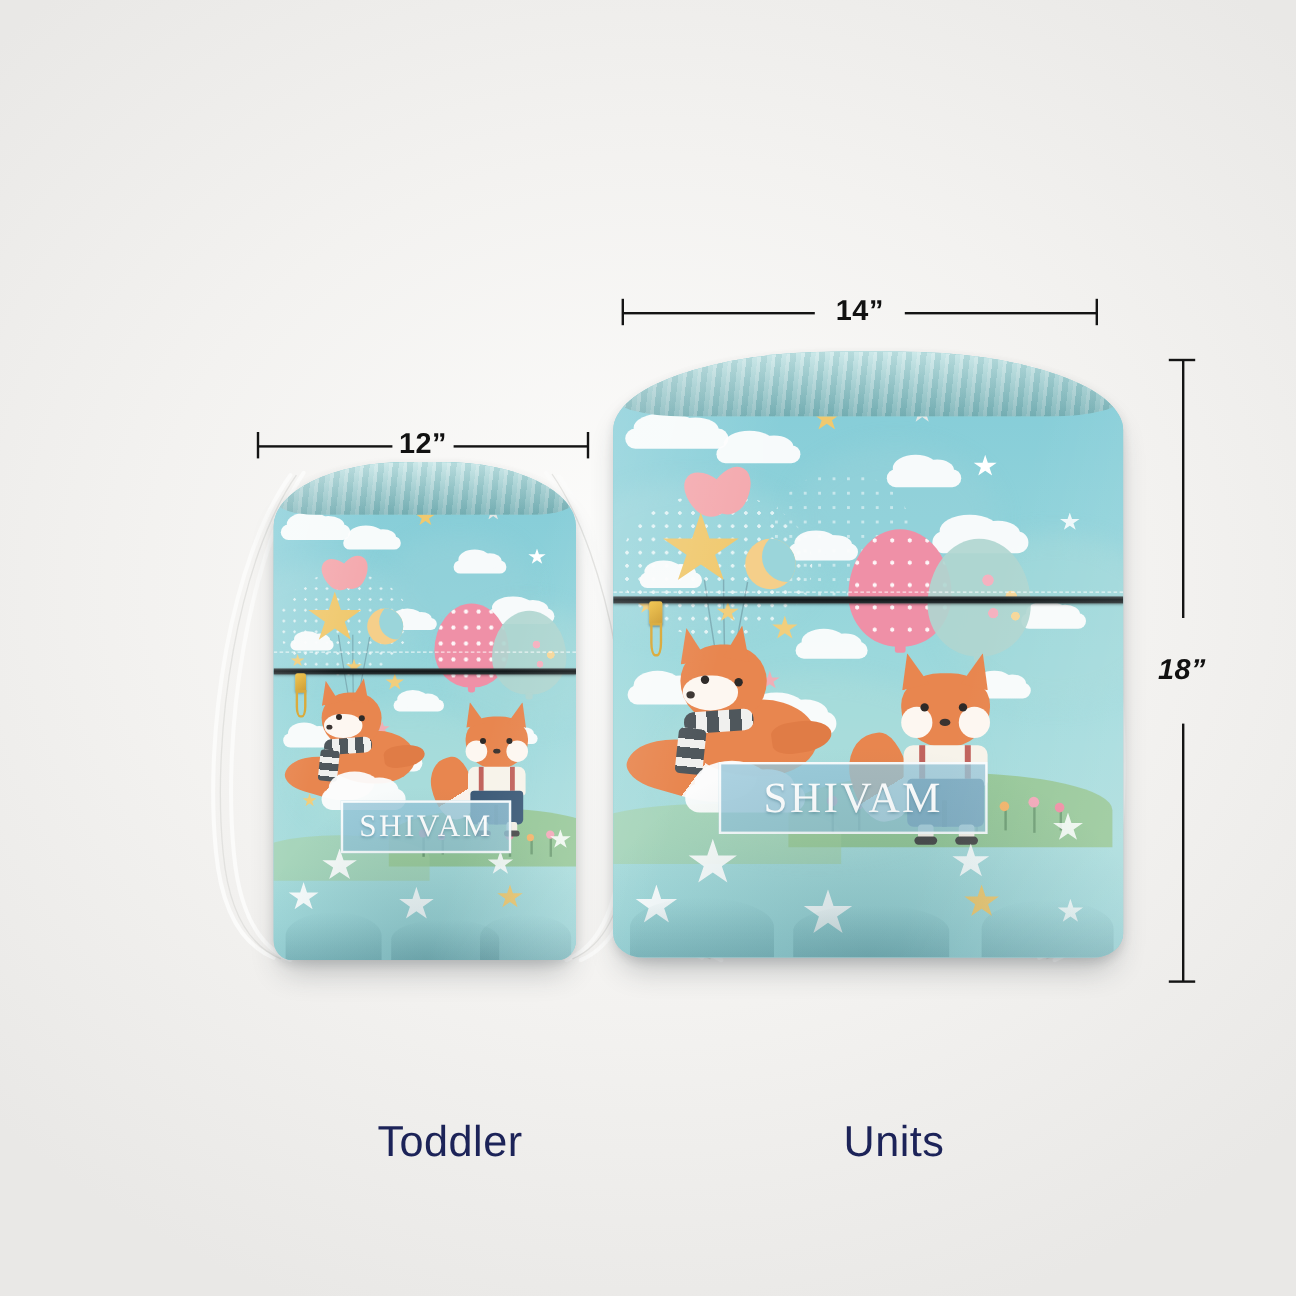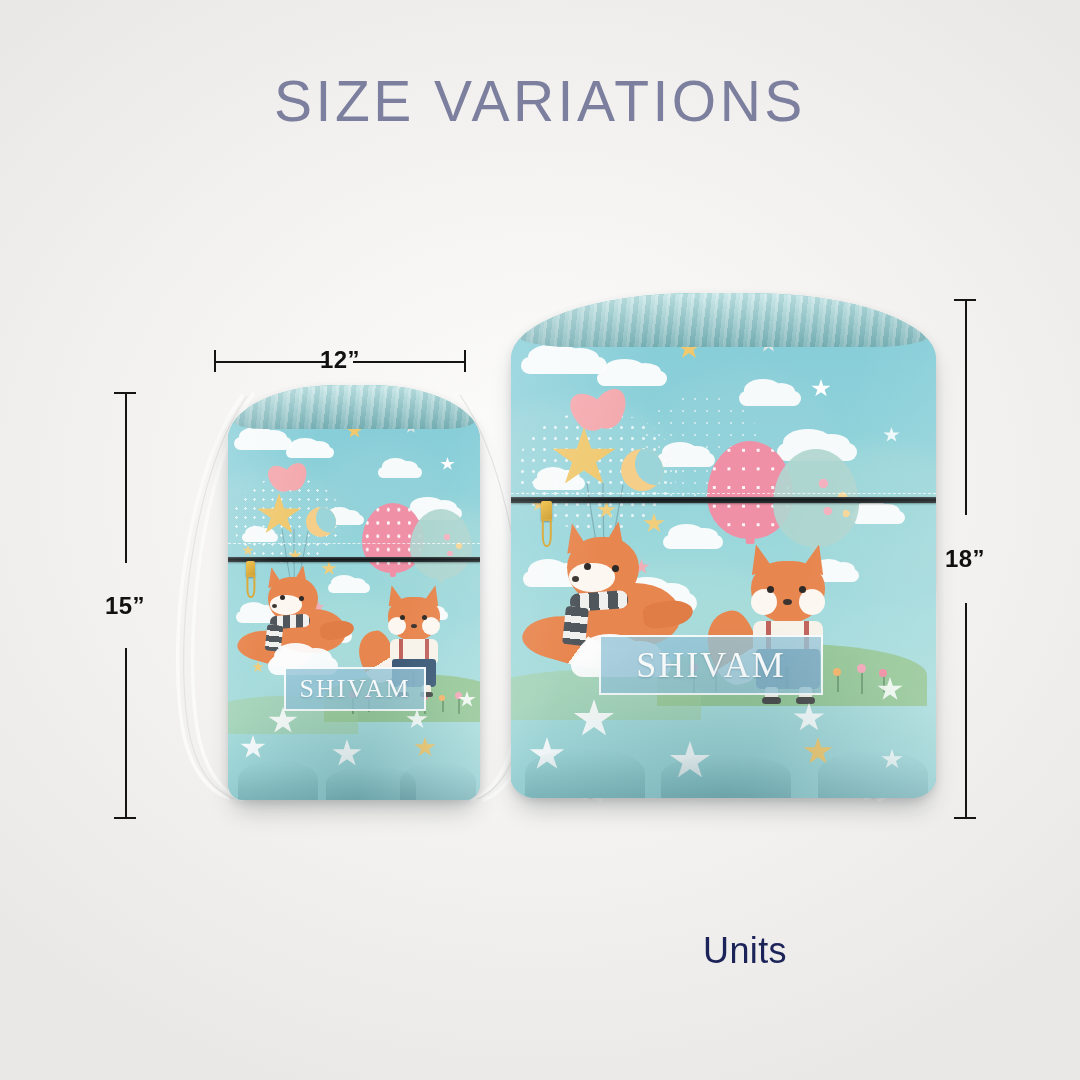--- a/index.html
+++ b/index.html
@@ -261,46 +261,45 @@
   .cap-label {
     position: absolute; text-align: center;
     font-size: 36px; color: #1c2358; letter-spacing: .4px;
   }
 </style>
 </head>
 <body>
 
 <div id="stage">
 
-  <div class="title">SIZE VARIATIONS</div>
-
-
-  <div class="dim-h" style="left:214px; top:347px; width:252px;">
+
+  <div class="dim-h" style="left:518px; top:246px; width:397px;">
+    <div class="cap" style="left:0;"></div>
+    <div class="cap" style="right:0;"></div>
+    <div class="rule" style="left:1px; width:160px;"></div>
+    <div class="rule" style="right:1px; width:160px;"></div>
+    <div class="lbl">14”</div>
+  </div>
+
+  <div class="dim-h" style="left:214px; top:357px; width:277px;">
     <div class="cap" style="left:0;"></div>
     <div class="cap" style="right:0;"></div>
     <div class="rule" style="left:1px; width:112px;"></div>
     <div class="rule" style="right:1px; width:112px;"></div>
     <div class="lbl">12”</div>
   </div>
 
-  <div class="dim-v" style="left:951px; top:299px; height:520px;">
+  <div class="dim-v" style="left:971px; top:299px; height:520px;font-style:italic;">
     <div class="cap" style="top:0;"></div>
     <div class="cap" style="bottom:0;"></div>
     <div class="rule" style="top:1px; height:215px;"></div>
     <div class="rule" style="bottom:1px; height:215px;"></div>
     <div class="lbl">18”</div>
   </div>
 
-  <div class="dim-v" style="left:111px; top:392px; height:427px;">
-    <div class="cap" style="top:0;"></div>
-    <div class="cap" style="bottom:0;"></div>
-    <div class="rule" style="top:1px; height:170px;"></div>
-    <div class="rule" style="bottom:1px; height:170px;"></div>
-    <div class="lbl">15”</div>
-  </div>
 
   <div class="bag-wrap" style="left:152px; top:380px; width:402px; height:425px;">
 
     <svg class="cords" viewBox="0 0 402 425">
       <g fill="none" stroke="#fbfbfa" stroke-width="3.4" stroke-linecap="round" opacity=".97">
         <path d="M90 16 C 40 86, 18 230, 28 330 C 33 382, 52 408, 76 418"></path>
         <path d="M101 14 C 54 84, 33 232, 43 332 C 48 384, 66 410, 90 420"></path>
         <path d="M303 14 C 352 84, 375 230, 366 330 C 361 382, 344 410, 320 420"></path>
         <path d="M314 17 C 364 88, 387 232, 378 332 C 373 384, 356 410, 332 420"></path>
       </g>
@@ -686,16 +685,17 @@
 
       <div class="nameplate" style="left:88px; top:342px; width:224px; height:60px;">
         <span style="font-size:36px;">SHIVAM</span>
       </div>
 
       <div class="bag-sheen"></div>
     </div>
   </div>
 
 
+  <div class="cap-label" style="left:255px; top:930px; width:240px;">Toddler</div>
 
   <div class="cap-label" style="left:625px; top:930px; width:240px;">Units</div>
 
 </div>
 
 </body></html>

